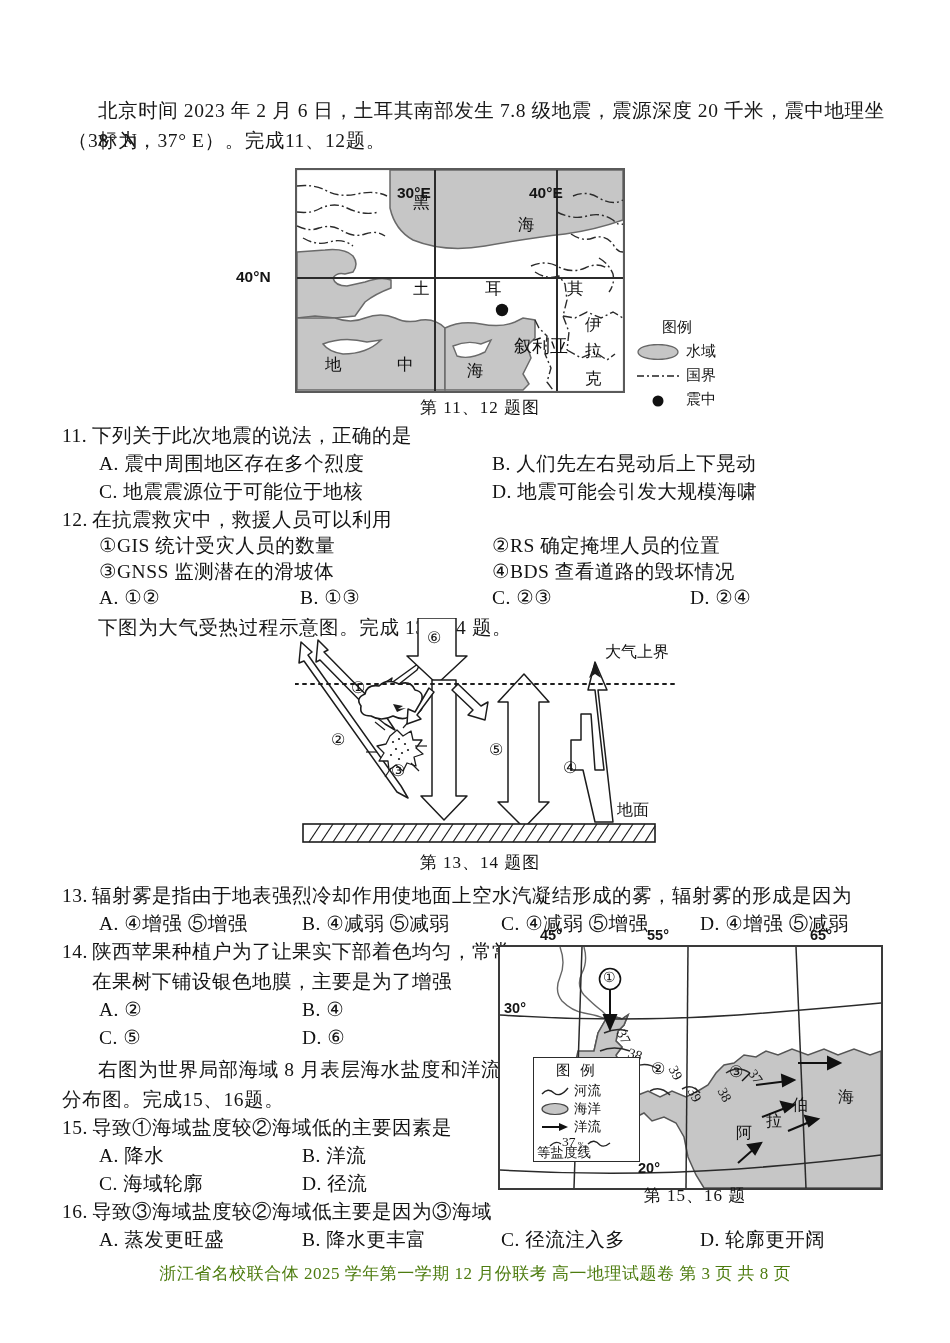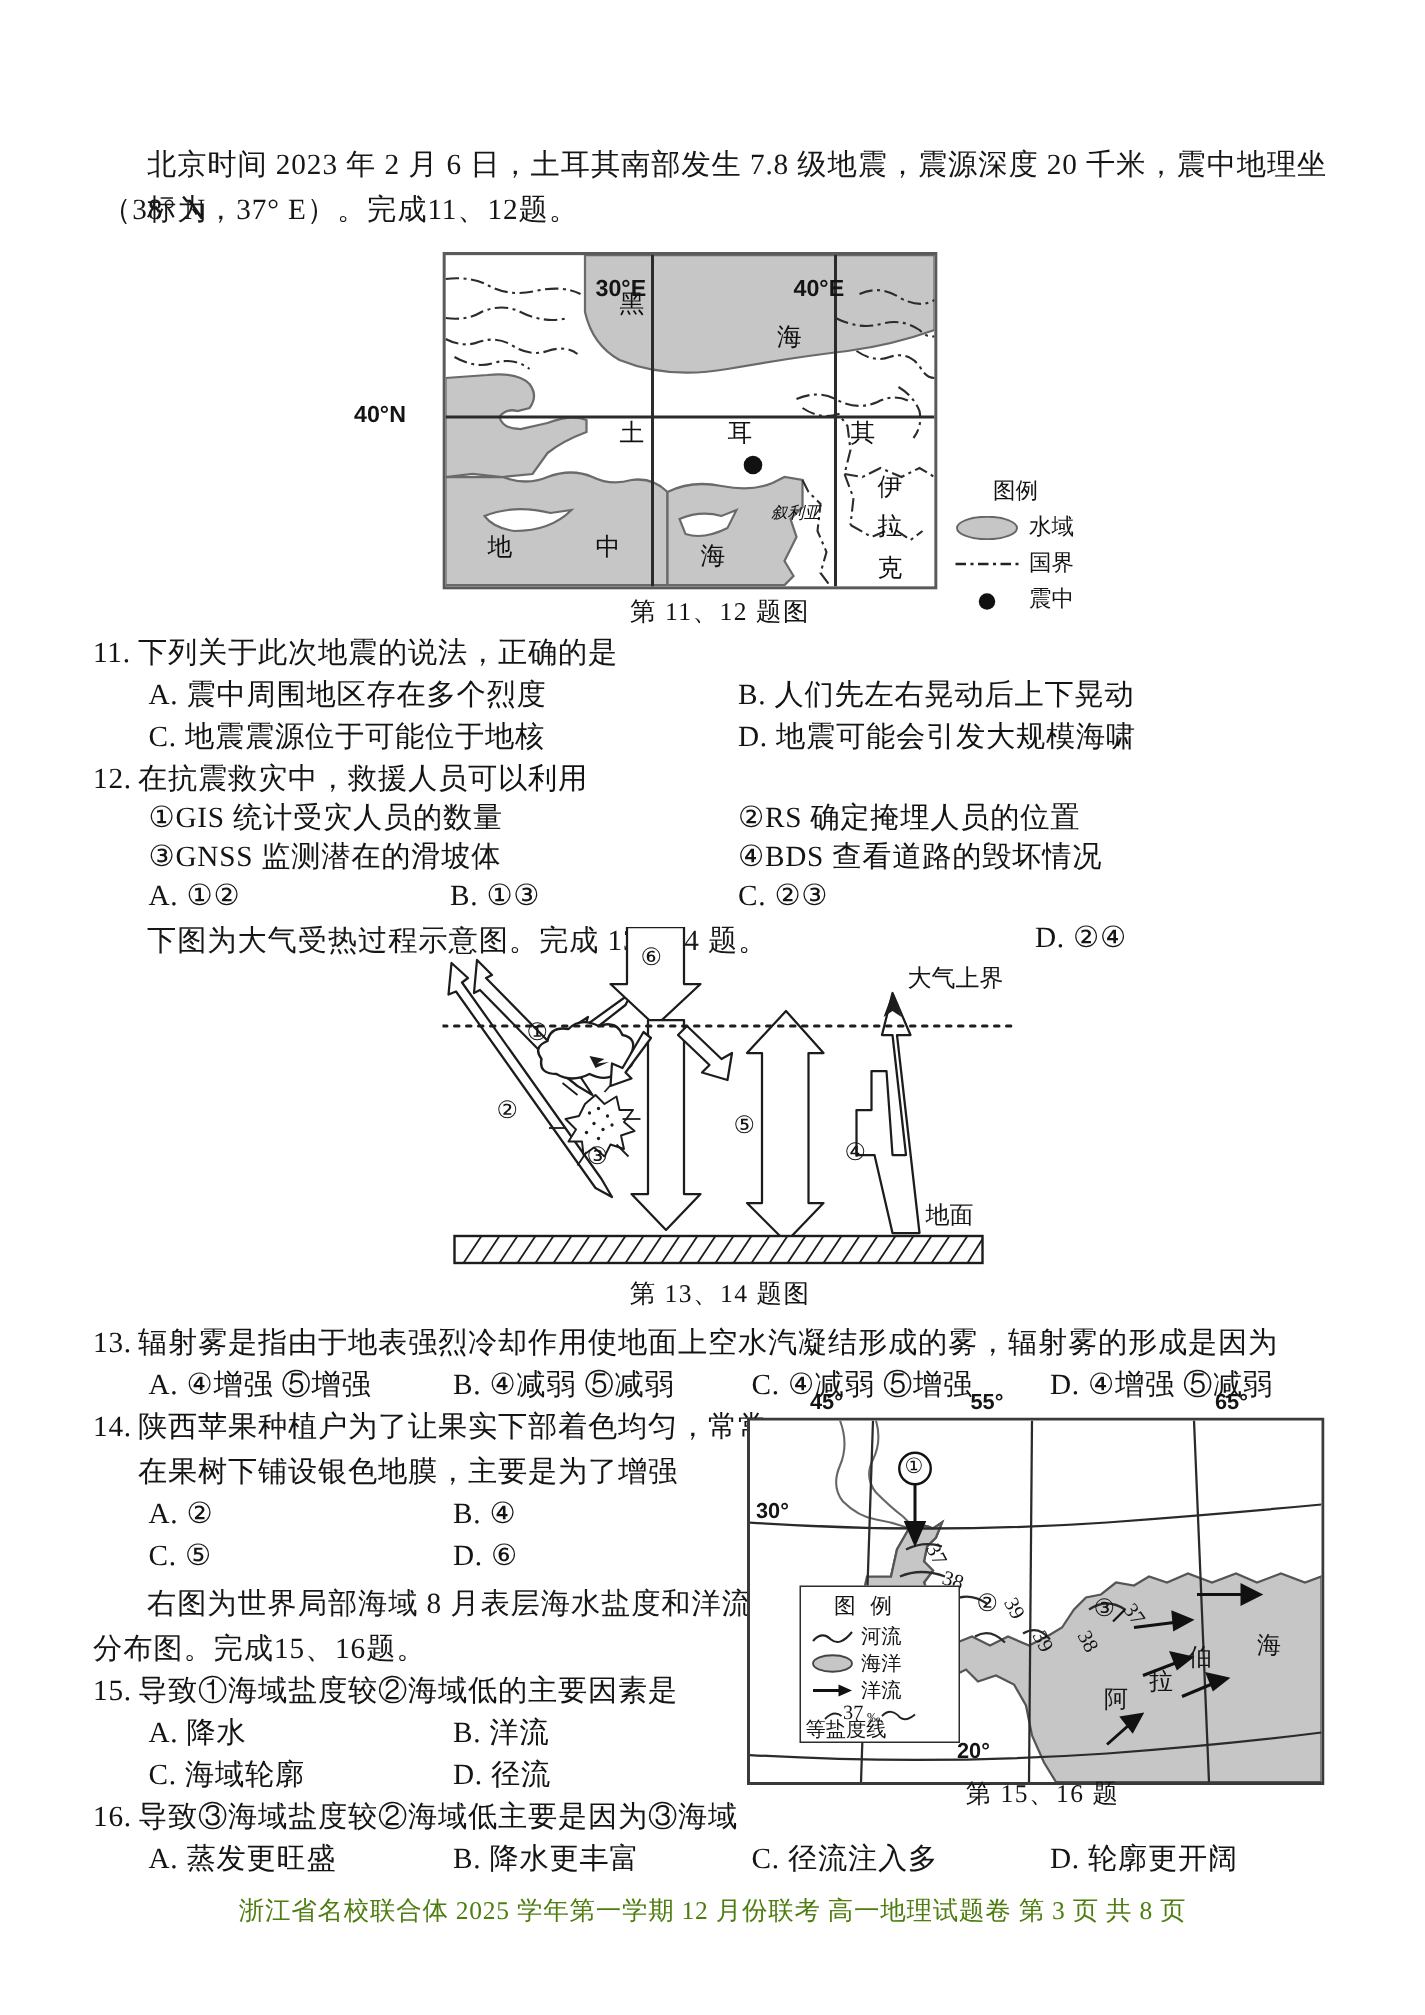--- a/index.html
+++ b/index.html
@@ -102,21 +102,21 @@
 
     <span class="mlabel" style="left:118px;top:24px;">黑</span>
     <span class="mlabel" style="left:223px;top:46px;">海</span>
     <span class="mlabel" style="left:30px;top:186px;">地</span>
     <span class="mlabel" style="left:102px;top:186px;">中</span>
     <span class="mlabel" style="left:172px;top:192px;">海</span>
 
     <span class="mlabel" style="left:118px;top:110px;">土</span>
     <span class="mlabel" style="left:190px;top:110px;">耳</span>
     <span class="mlabel" style="left:272px;top:110px;">其</span>
-    <span class="mlabel" style="left:219px;top:166px;font-size:11px;font-style:italic;">叙利亚</span>
+    <span class="mlabel" style="left:219px;top:166px;font-size:18px;">叙利亚</span>
     <span class="mlabel" style="left:290px;top:146px;">伊</span>
     <span class="mlabel" style="left:290px;top:172px;">拉</span>
     <span class="mlabel" style="left:290px;top:200px;">克</span>
   </div>
 
   <span class="lonlab" style="left:397px;top:148px;">30°E</span>
   <span class="lonlab" style="left:529px;top:148px;">40°E</span>
   <span class="latlab" style="left:236px;top:268px;">40°N</span>
 
   <div class="legend1" style="left:636px;top:318px;width:110px;height:80px;">
@@ -146,21 +146,21 @@
 
   <div class="qnum" style="left:62px;top:505px;">12.</div>
   <div class="qnum" style="left:92px;top:505px;">在抗震救灾中，救援人员可以利用</div>
   <div class="opt" style="left:99px;top:531px;">①GIS 统计受灾人员的数量</div>
   <div class="opt" style="left:492px;top:531px;">②RS 确定掩埋人员的位置</div>
   <div class="opt" style="left:99px;top:557px;">③GNSS 监测潜在的滑坡体</div>
   <div class="opt" style="left:492px;top:557px;">④BDS 查看道路的毁坏情况</div>
   <div class="opt" style="left:99px;top:583px;">A. ①②</div>
   <div class="opt" style="left:300px;top:583px;">B. ①③</div>
   <div class="opt" style="left:492px;top:583px;">C. ②③</div>
-  <div class="opt" style="left:690px;top:583px;margin-top:28px;">D. ②④</div>
+  <div class="opt" style="left:690px;top:583px;">D. ②④</div>
 
   <div class="intro" style="left:98px;top:613px;">下图为大气受热过程示意图。完成 13、14 题。</div>
 
   <div id="diagram">
     <svg width="380" height="230" viewBox="0 0 380 230" style="position:absolute;left:0;top:0;">
       <g fill="#ffffff" stroke="#1c1c1c" stroke-width="1.5" stroke-linejoin="round">
 
         <path d="M 23,22 L 33,32 L 29,34 L 86,92 L 92,100 L 100,112 L 90,106 L 80,98 L 25,42 L 21,44 Z"></path>
 
         <path d="M 6,24 L 17,34 L 13,37 L 106,168 L 113,180 L 102,174 L 9,43 L 4,45 Z"></path>

